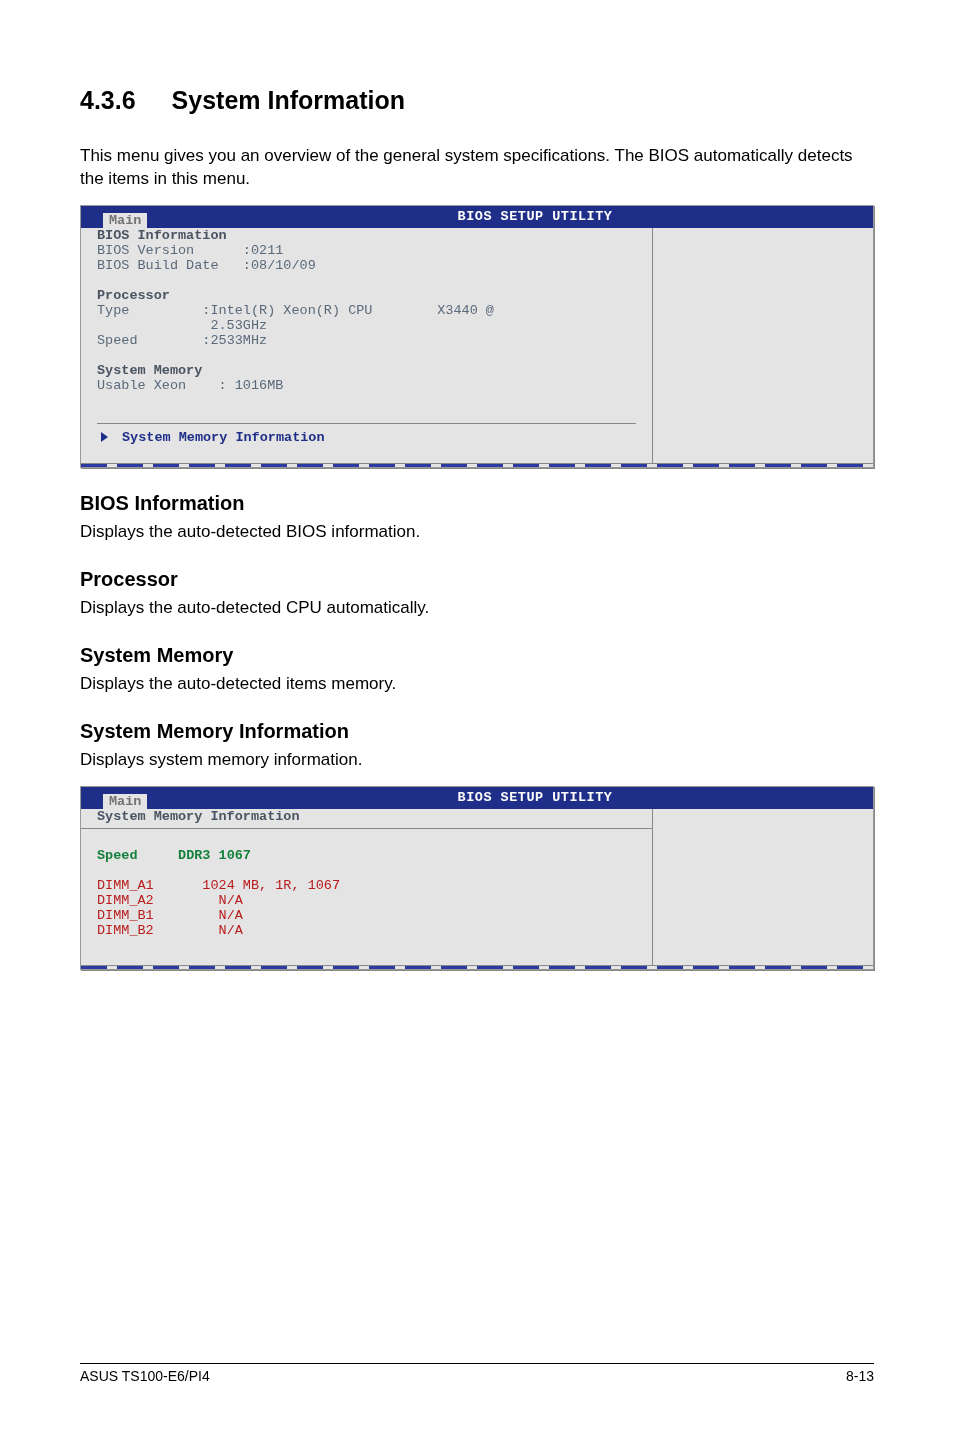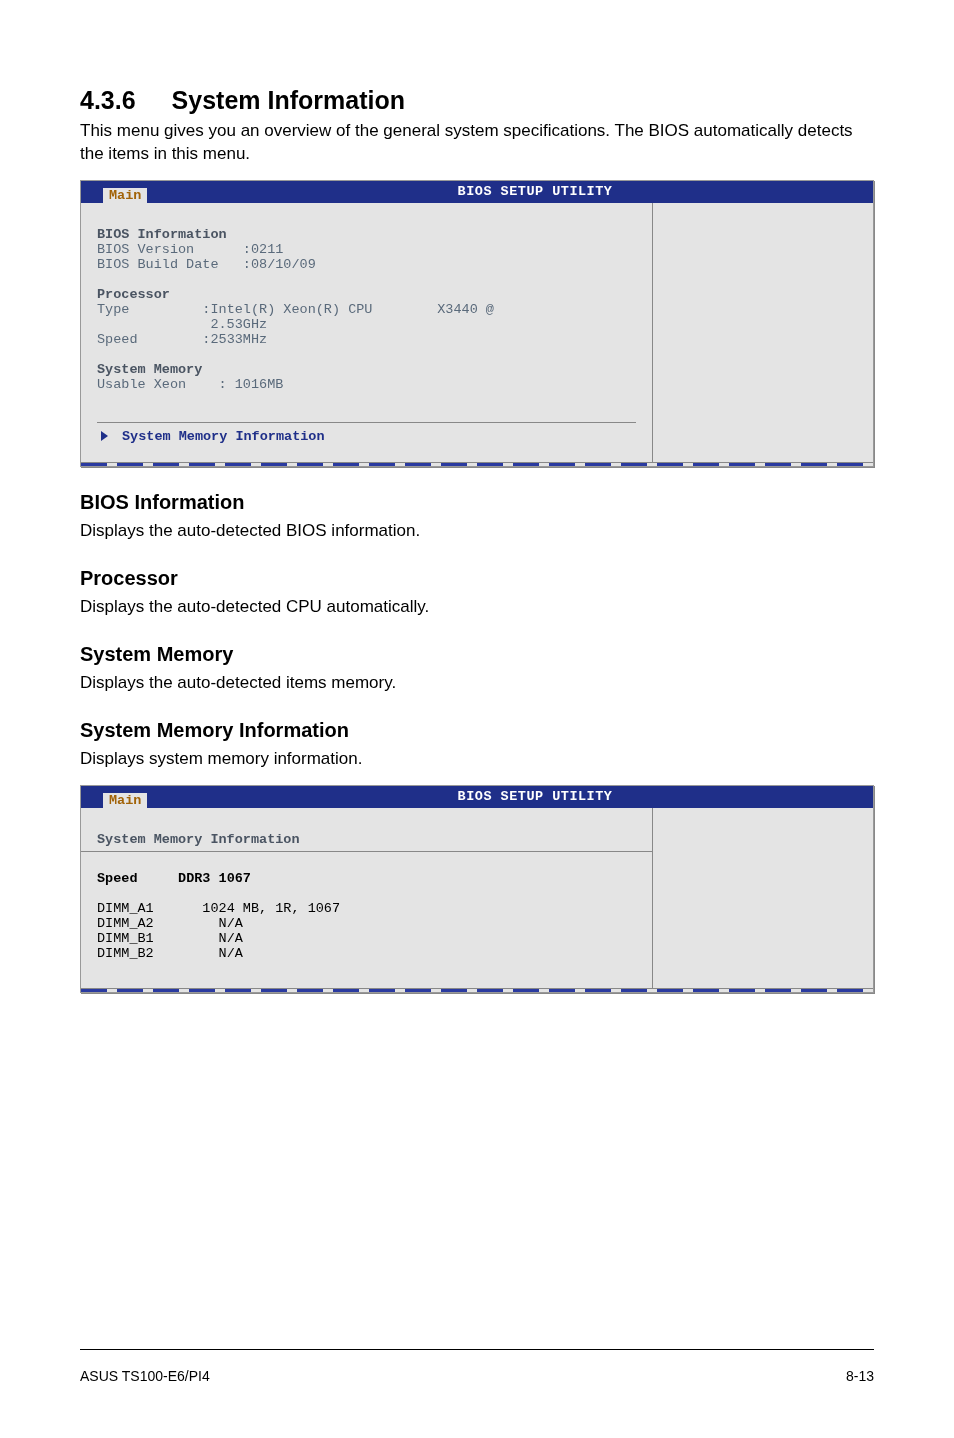--- a/index.html
+++ b/index.html
@@ -8,21 +8,21 @@
     height: 1438px;
     background: #fff;
     font-family: Arial, Helvetica, sans-serif;
     color: #000;
     padding: 86px 80px 0 80px;
     position: relative;
   }
   .h1 {
     font-size: 25px;
     font-weight: bold;
-    margin-bottom: 5px;
+    margin-bottom: 30px;
   }
   .section-num { display:inline-block; margin-right: 36px; }
   .body-text {
     font-size: 17px;
     line-height: 1.35;
     margin-bottom: 14px;
   }
   .h2 {
     font-size: 20px;
     font-weight: bold;
@@ -51,31 +51,31 @@
   .bios-title-text {
     font-weight: bold;
     letter-spacing: 0.5px;
     margin-left: 116px;
   }
   .bios-tab {
     position: absolute;
     left: 22px;
     bottom: 0;
     background: #e4e4e4;
-    color: #a16207;
+    color: #737373;
     font-weight: bold;
     padding: 0 6px;
   }
   .bios-body {
     display: flex;
   }
   .bios-left {
     flex: 1;
     border-right: 1px solid #888;
-    padding: 24px 16px 12px 16px;
+    padding: 0 16px 12px 16px;
     color: #5a6a7b;
     white-space: pre;
     font-family: Liberation Mono, monospace;
   }
   .bios-right {
     width: 220px;
   }
   .bios-left .bold { font-weight: bold; color: #4a5462; }
   .bios-submenu-row {
     border-top: 1px solid #888;
@@ -86,36 +86,36 @@
     align-items: center;
   }
   .bios-submenu-row .arrow {
     display: inline-block;
     width: 0; height: 0;
     border-top: 5px solid transparent;
     border-bottom: 5px solid transparent;
     border-left: 7px solid #1f2f89;
     margin: 0 14px 0 4px;
   }
-  .speed-row { color: #000000; font-weight: bold; }
-  .dimm-block { color: #000000; }
+  .speed-row { color: #15803d; font-weight: bold; }
+  .dimm-block { color: #b91c1c; }
   
   .panel-bottom-dash {
     height: 4px;
     background: repeating-linear-gradient(90deg,#2a3aa0 0,#2a3aa0 26px,#e4e4e4 26px,#e4e4e4 36px);
     border-top: 1px solid #888;
   }
   
   .footer {
     position: absolute;
     left: 80px;
     right: 80px;
     bottom: 54px;
     border-top: 1px solid #000;
-    padding-top: 18px;
+    padding-top: 4px;
     font-size: 14px;
     display: flex;
     justify-content: space-between;
   }
 </style>
 </head>
 <body>
 
 <div class="h1">
   <span class="section-num">4.3.6</span><span>System Information</span>

